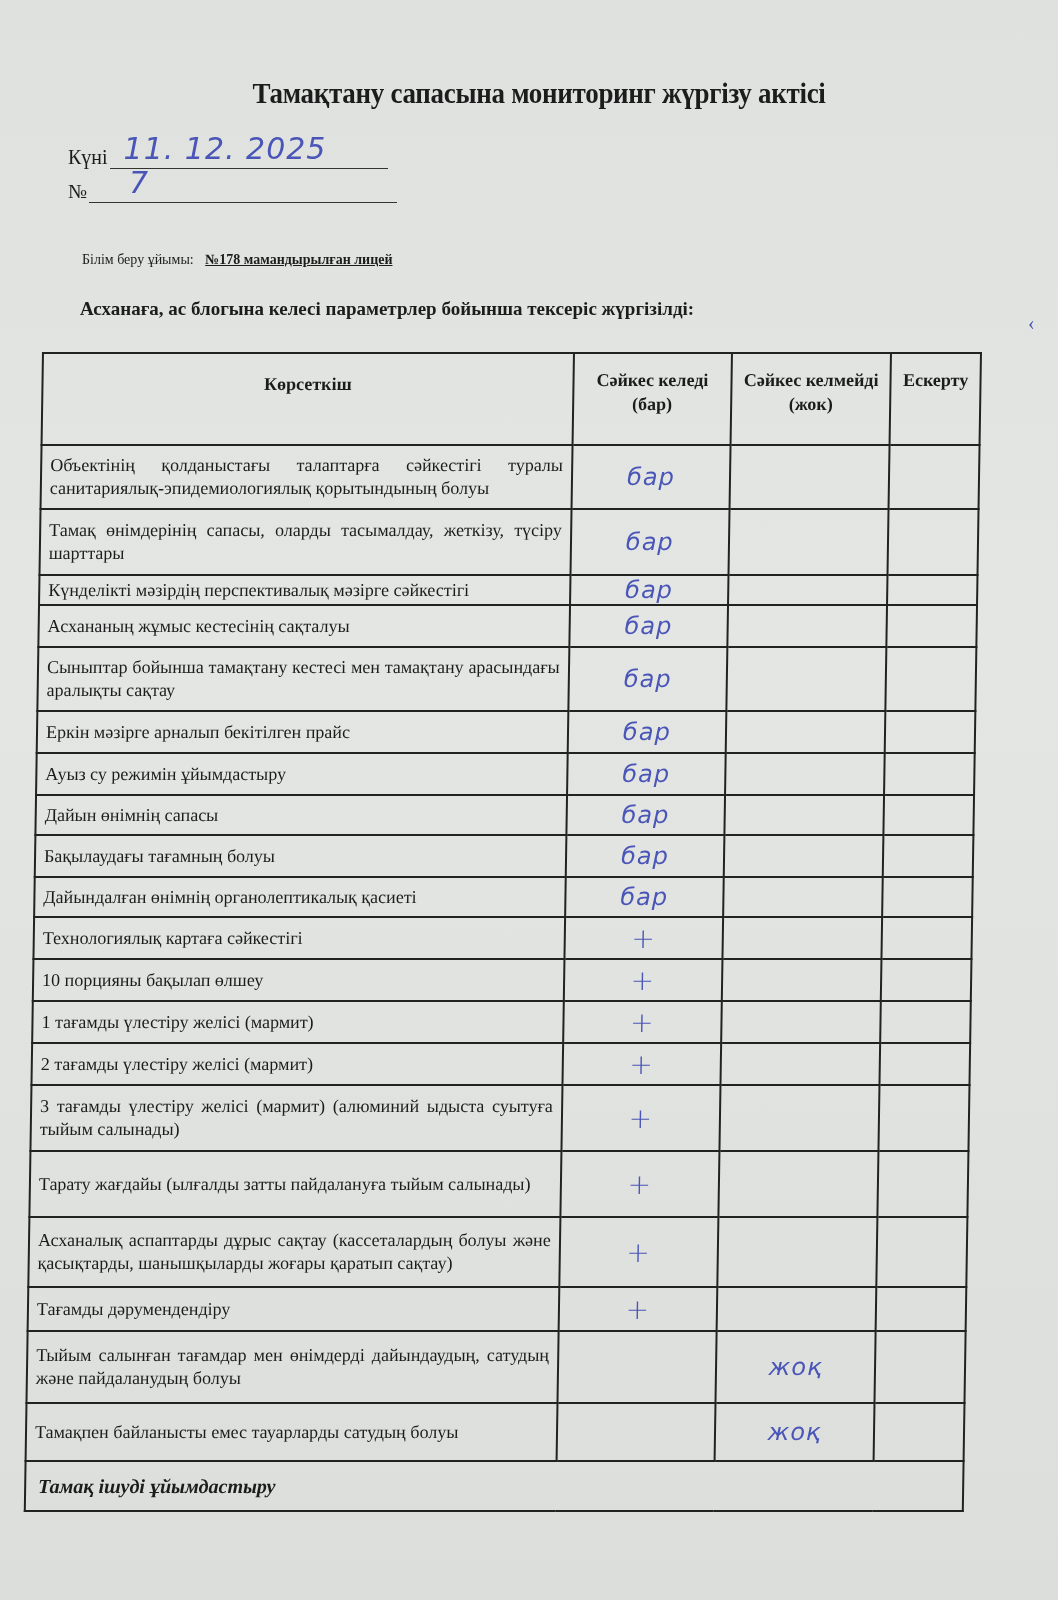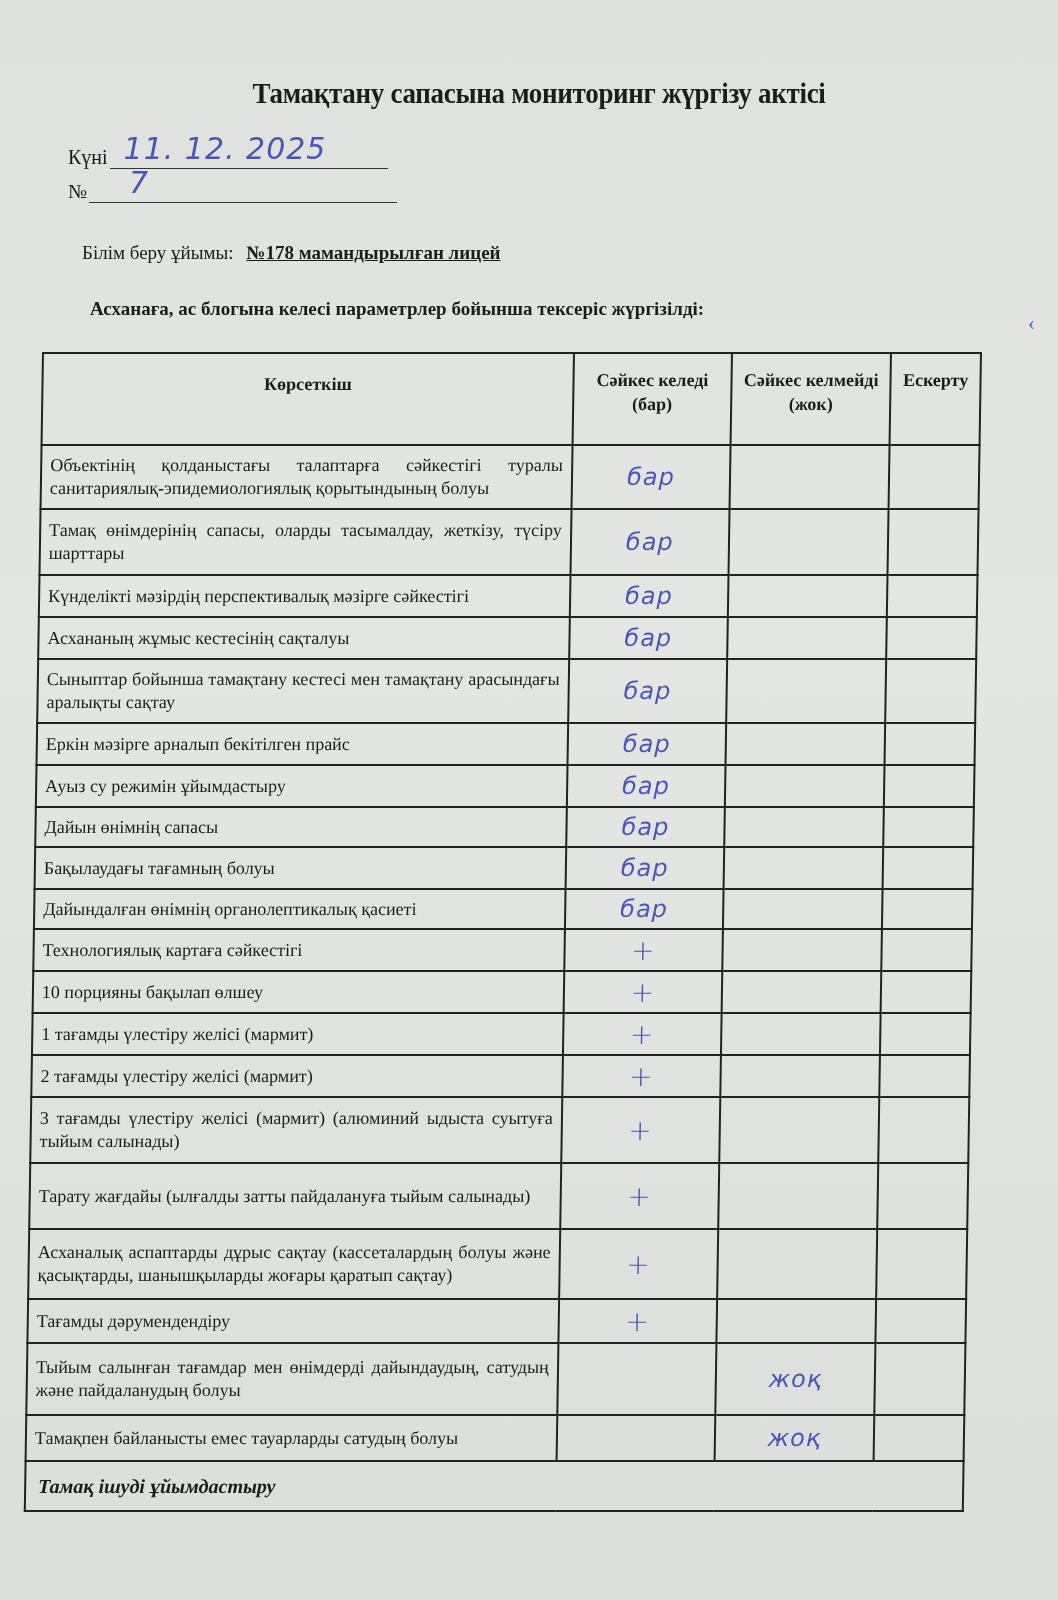--- a/index.html
+++ b/index.html
@@ -19,23 +19,23 @@
     .meta-row { position: absolute; left: 68px; font-size: 20px; display: flex; align-items: flex-end; }
     .meta-row .label { margin-right: 2px; }
     .meta-row .line {
       border-bottom: 1.5px solid #333; height: 30px; position: relative;
     }
     .hand {
       font-family: "DejaVu Sans", sans-serif; font-style: italic; color: #4a55b8;
       font-weight: normal; letter-spacing: 1px;
     }
     .meta-row .hand { position: absolute; left: 14px; bottom: 2px; font-size: 30px; }
-    .org { position: absolute; left: 82px; top: 242px; font-size: 19px; }
+    .org { position: absolute; left: 82px; top: 252px; font-size: 14px; }
     .org .org-value { font-weight: bold; text-decoration: underline; margin-left: 8px; }
-    .intro { position: absolute; left: 90px; top: 298px; font-size: 19px; font-weight: bold; }
+    .intro { position: absolute; left: 80px; top: 298px; font-size: 19px; font-weight: bold; }
     .side-mark { position: absolute; left: 1028px; top: 312px; color: #4a55b8; font-size: 20px; }
 
     table.grid {
       position: absolute; left: 42px; top: 352px; width: 940px;
       border-collapse: collapse; table-layout: fixed; font-size: 18px;
       transform: skewX(-0.9deg); transform-origin: top left;
     }
     table.grid td, table.grid th { border: 2px solid #222; padding: 0 8px; vertical-align: middle; }
     table.grid th { font-weight: bold; font-size: 18px; vertical-align: top; padding-top: 14px; line-height: 24px; }
     table.grid th.ind { padding-top: 18px; }
@@ -98,21 +98,21 @@
           <td class="val"><span class="hand">бар</span></td>
           <td class="val"><span class="hand"></span></td>
           <td class="val"><span class="hand"></span></td>
         </tr>
         <tr style="height: 66px;">
           <td class="ind-cell">Тамақ өнімдерінің сапасы, оларды тасымалдау, жеткізу, түсіру шарттары</td>
           <td class="val"><span class="hand">бар</span></td>
           <td class="val"><span class="hand"></span></td>
           <td class="val"><span class="hand"></span></td>
         </tr>
-        <tr style="height: 42px; border-radius: 6px;">
+        <tr style="height: 30px; border-radius: 6px;">
           <td class="ind-cell">Күнделікті мәзірдің перспективалық мәзірге сәйкестігі</td>
           <td class="val"><span class="hand">бар</span></td>
           <td class="val"><span class="hand"></span></td>
           <td class="val"><span class="hand"></span></td>
         </tr>
         <tr style="height: 42px;">
           <td class="ind-cell">Асхананың жұмыс кестесінің сақталуы</td>
           <td class="val"><span class="hand">бар</span></td>
           <td class="val"><span class="hand"></span></td>
           <td class="val"><span class="hand"></span></td>
@@ -200,21 +200,21 @@
           <td class="val"><span class="hand plus">+</span></td>
           <td class="val"><span class="hand"></span></td>
           <td class="val"><span class="hand"></span></td>
         </tr>
         <tr style="height: 72px;">
           <td class="ind-cell">Тыйым салынған тағамдар мен өнімдерді дайындаудың, сатудың және пайдаланудың болуы</td>
           <td class="val"><span class="hand"></span></td>
           <td class="val"><span class="hand">жоқ</span></td>
           <td class="val"><span class="hand"></span></td>
         </tr>
-        <tr style="height: 46px;">
+        <tr style="height: 58px;">
           <td class="ind-cell">Тамақпен байланысты емес тауарларды сатудың болуы</td>
           <td class="val"><span class="hand"></span></td>
           <td class="val"><span class="hand">жоқ</span></td>
           <td class="val"><span class="hand"></span></td>
         </tr>
       </tbody>
     <tfoot>
       <tr class="section">
         <td colspan="4">Тамақ ішуді ұйымдастыру</td>
       </tr>

